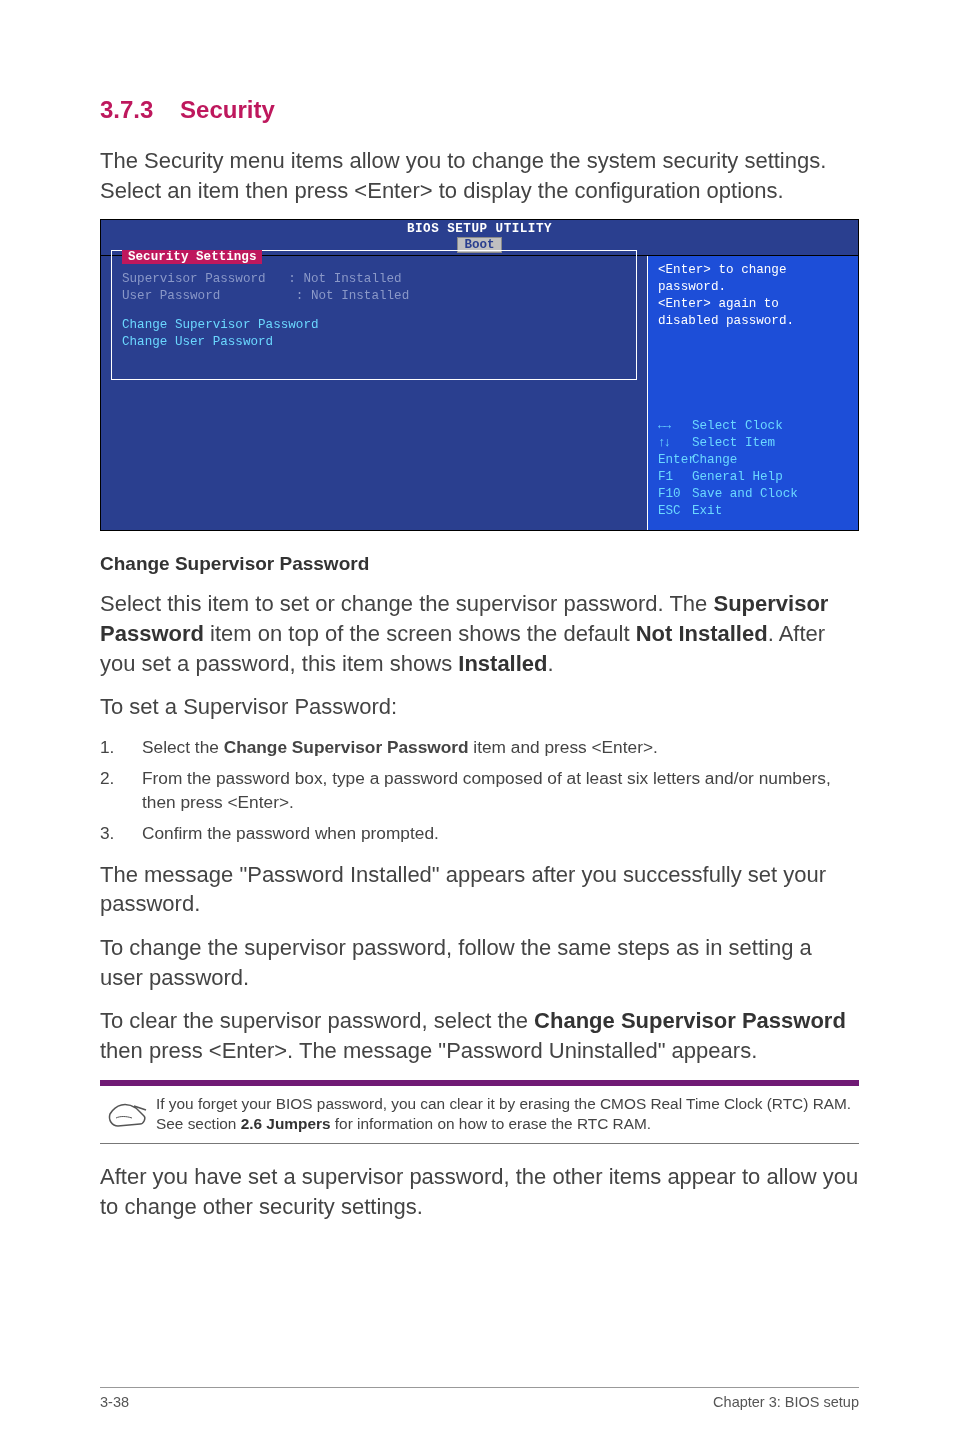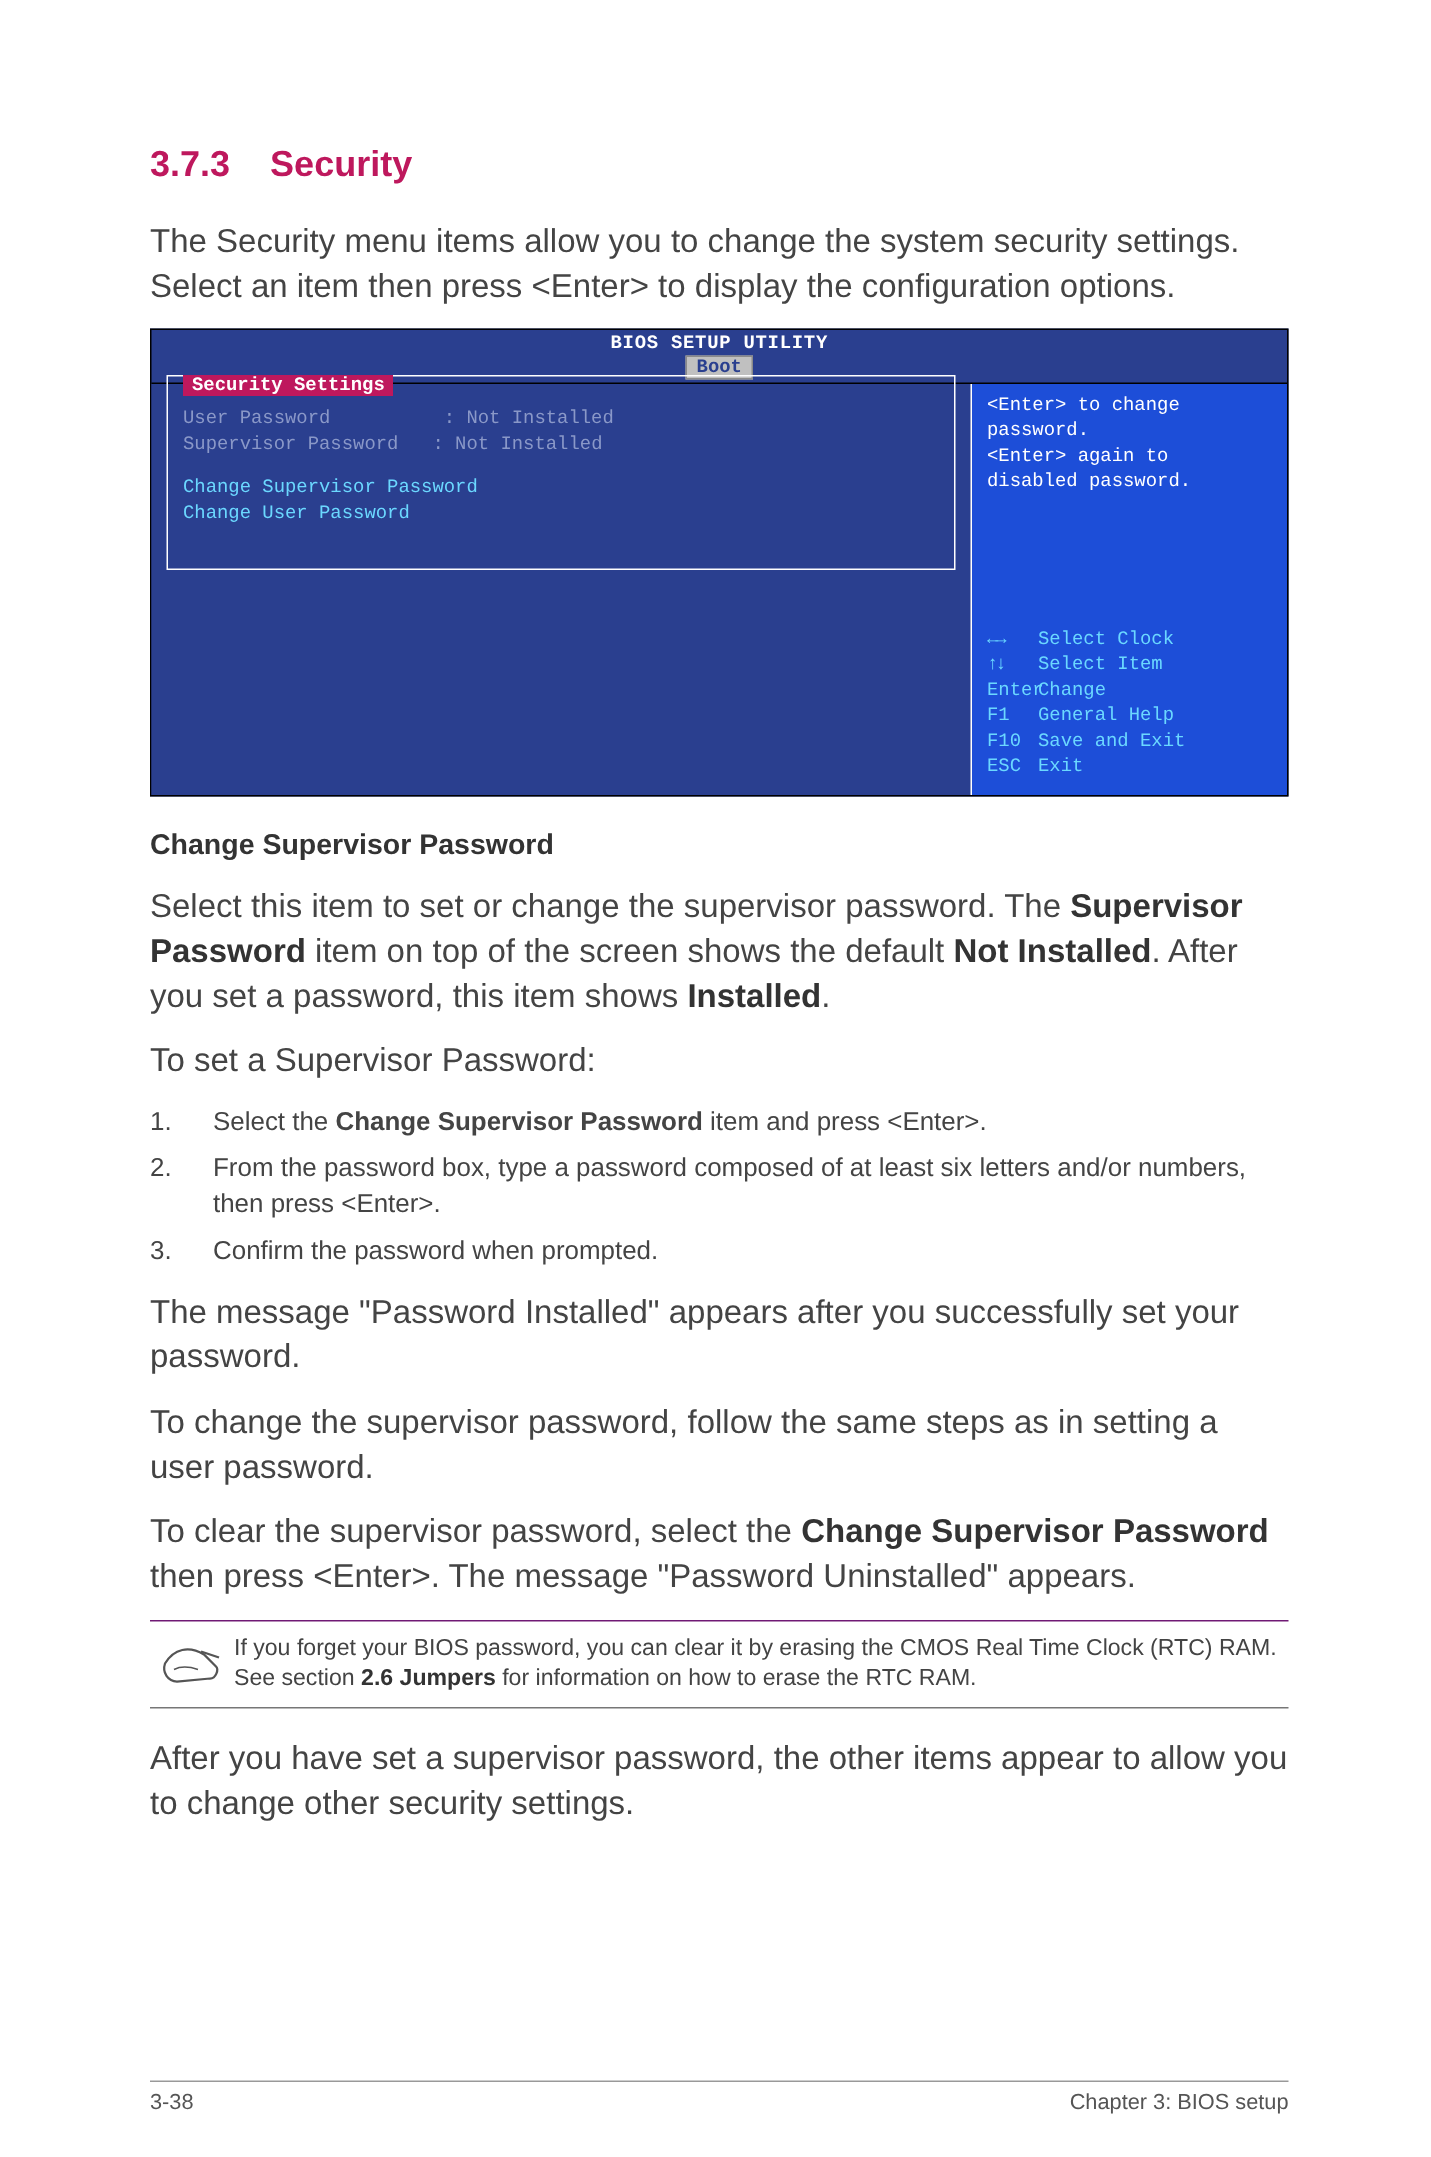--- a/index.html
+++ b/index.html
@@ -31,21 +31,21 @@
   .bios-left-frame { border: 1px solid #ffffff; padding: 14px 10px 28px 10px; margin-top: -10px; }
   .bios-grey { color: #8a98c8; }
   .bios-cyan { color: #6bd8ff; }
   .bios-white { color: #ffffff; }
   .bios-line { white-space: pre; line-height: 1.35; }
   .bios-help-gap { height: 88px; }
   .bios-key { display: inline-block; width: 34px; }
   .bios-footer { background: #2a3f8f; color: #fff; text-align: center; padding: 2px 0; border-top: 1px solid #000; font-weight: bold; font-size: 12px; }
 
   
-  .note { display: flex; align-items: flex-start; border-top: 1px solid #701a75; border-bottom: 1px solid #777; padding: 8px 0; margin-bottom: 18px; }
+  .note { display: flex; align-items: flex-start; border-top: 6px solid #701a75; border-bottom: 1px solid #777; padding: 8px 0; margin-bottom: 18px; }
   .note-icon { width: 56px; flex-shrink: 0; display: flex; align-items: flex-start; justify-content: center; padding-top: 2px; }
   .note-text { font-size: 15.4px; line-height: 1.35; color: #444; }
   .note-text b { font-weight: bold; color: #333; }
 
   
   .footer { position: absolute; left: 0; right: 0; bottom: 28px; padding: 0 95px 0 100px; display: flex; justify-content: space-between; font-size: 14.5px; color: #555; border-top: 1px solid #999; margin: 0 95px 0 100px; padding: 6px 0 0 0; }
 
   
   .arrows-lr::before { content: "←→"; letter-spacing: -2px; color:#6bd8ff; }
   .arrows-ud::before { content: "↑↓"; letter-spacing: -2px; color:#6bd8ff; }
@@ -67,38 +67,38 @@
     <div class="bios-title">BIOS SETUP UTILITY</div>
     <div class="bios-tab-row">
       <span class="bios-tab">Boot</span>
     </div>
     <div class="bios-body">
       <div class="bios-left">
         <div class="bios-left-frame">
           <div class="bios-left-title-wrap">
             <span class="bios-left-title">Security Settings</span>
           </div>
+          <div class="bios-line bios-grey"><span>Supervisor Password</span>   <span>: Not Installed</span></div>
           <div class="bios-line bios-grey"><span>User Password</span>          <span>: Not Installed</span></div>
-          <div class="bios-line bios-grey"><span>Supervisor Password</span>   <span>: Not Installed</span></div>
           <div style="height:12px"></div>
           <div class="bios-line bios-cyan">Change Supervisor Password</div>
           <div class="bios-line bios-cyan">Change User Password</div>
         </div>
       </div>
       <div class="bios-right">
         <div class="bios-line bios-white">&lt;Enter&gt; to change</div>
         <div class="bios-line bios-white">password.</div>
         <div class="bios-line bios-white">&lt;Enter&gt; again to</div>
         <div class="bios-line bios-white">disabled password.</div>
         <div class="bios-help-gap"></div>
         <div class="bios-line"><span class="bios-key"><span class="arrows-lr"></span></span><span class="bios-cyan">Select Clock</span></div>
         <div class="bios-line"><span class="bios-key"><span class="arrows-ud"></span></span><span class="bios-cyan">Select Item</span></div>
         <div class="bios-line bios-cyan"><span class="bios-key">Enter</span><span>Change</span></div>
         <div class="bios-line bios-cyan"><span class="bios-key">F1</span><span>General Help</span></div>
-        <div class="bios-line bios-cyan"><span class="bios-key">F10</span><span>Save and Exit</span></div>
+        <div class="bios-line bios-cyan"><span class="bios-key">F10</span><span>Save and Clock</span></div>
         <div class="bios-line bios-cyan"><span class="bios-key">ESC</span><span>Exit</span></div>
       </div>
     </div>
   </div>
 
   <h3 class="subheading">Change Supervisor Password</h3>
 
   <p class="body">
     <span>Select this item to set or change the supervisor password. The </span><b>Supervisor Password</b><span> item on top of the screen shows the default </span><b>Not Installed</b><span>. After you set a password, this item shows </span><b>Installed</b><span>.</span>
   </p>

